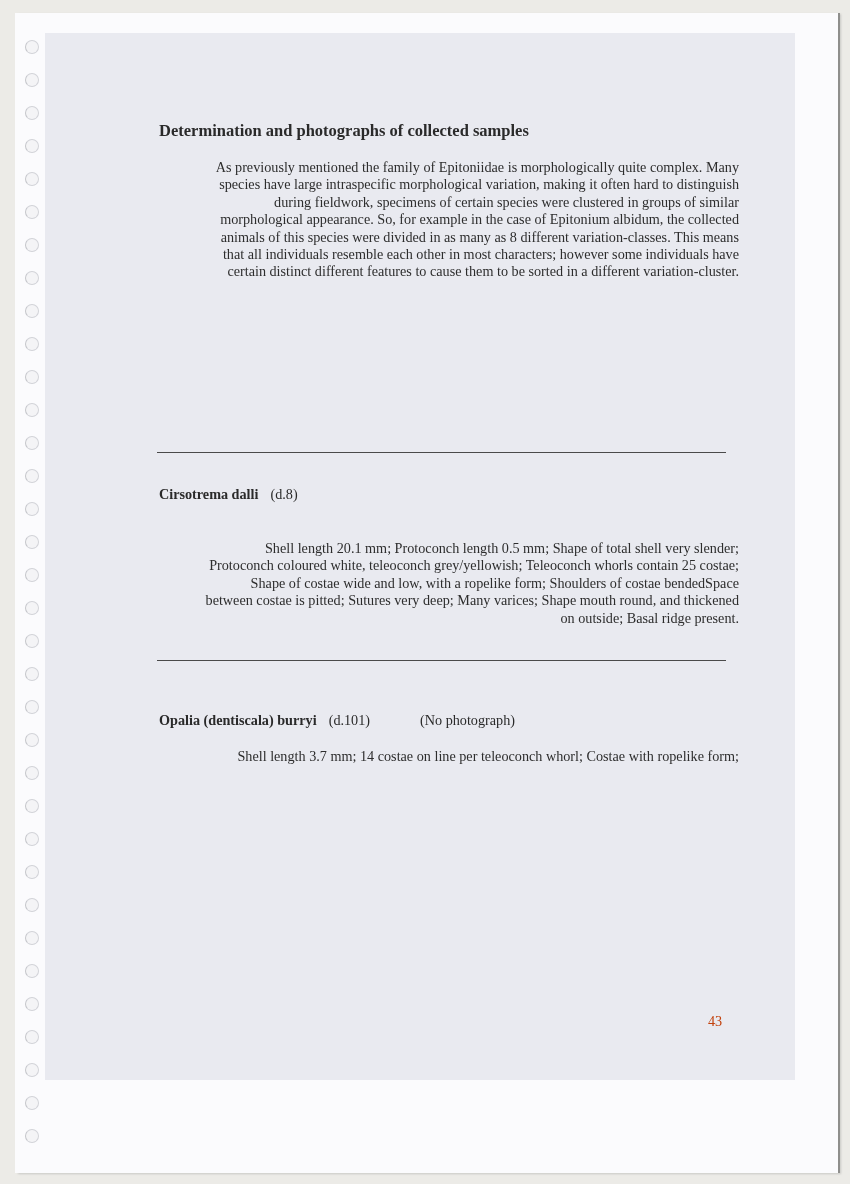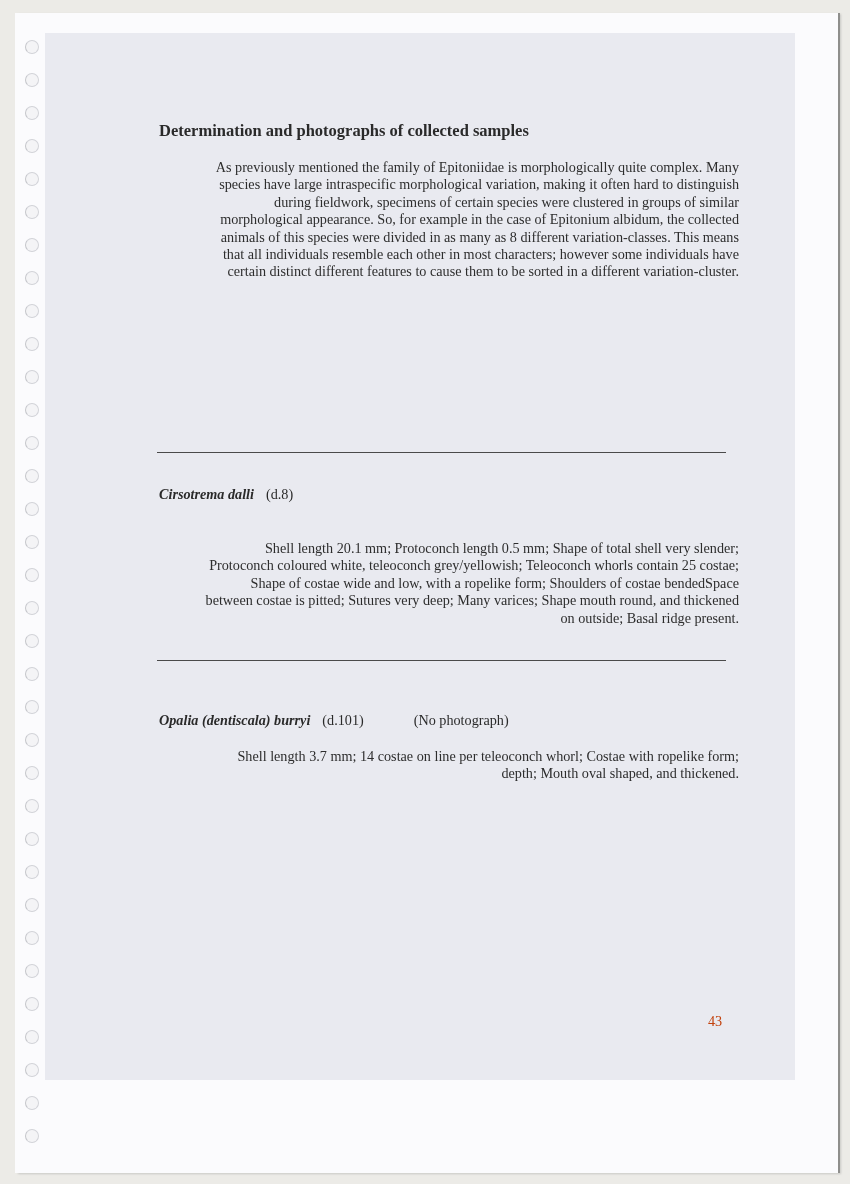--- a/index.html
+++ b/index.html
@@ -87,21 +87,20 @@
     }
     .species {
       position: absolute;
       left: 159px;
       font-size: 14.2px;
       white-space: nowrap;
       color: #2a2a2a;
     }
     .species .name {
       font-weight: bold;
-      font-style: italic;
     }
     .species .code {
       margin-left: 12px;
     }
     .species .note {
       margin-left: 50px;
     }
     .pagenum {
       position: absolute;
       left: 708px;
@@ -184,17 +183,16 @@
   </div>
 
   <div class="rule" style="top:660px;"></div>
 
   <div class="species" style="top:712px;">
     <span class="name">Opalia (dentiscala) burryi</span><span class="code">(d.101)</span><span class="note">(No photograph)</span>
   </div>
 
   <div class="para" style="top:748px;">
     <span class="line">Shell length 3.7 mm; 14 costae on line per teleoconch whorl; Costae with ropelike form;</span>
-    <span class="line">depth; Mouth oval shaped, and thickened.</span>
   </div>
 
   <div class="pagenum">43</div>
 </div>
 
 </body></html>

